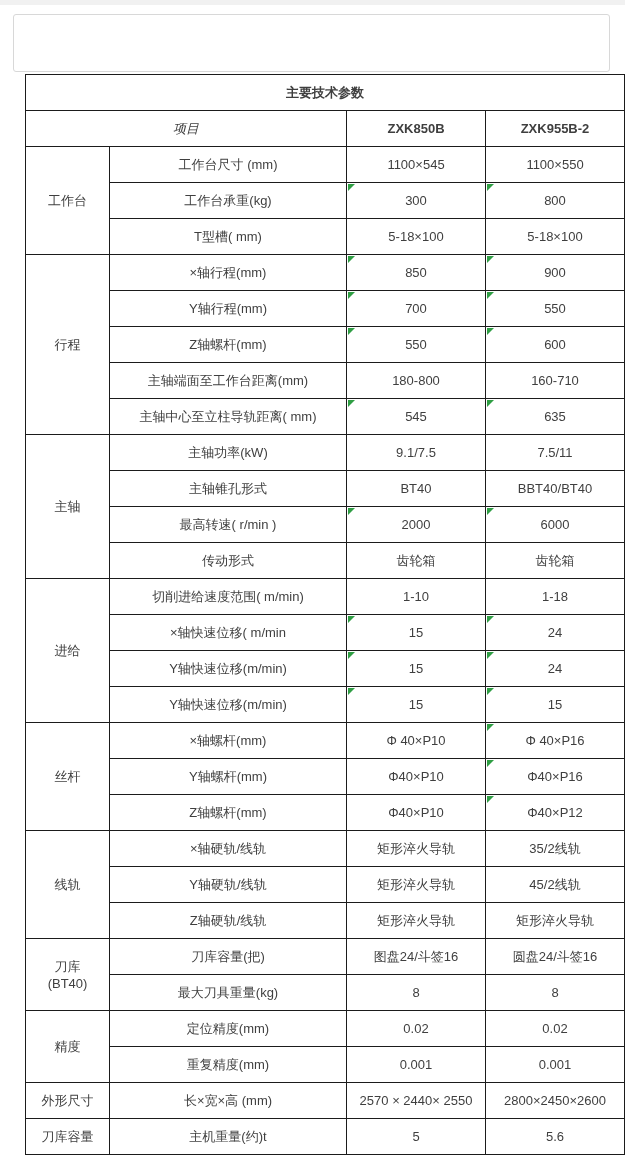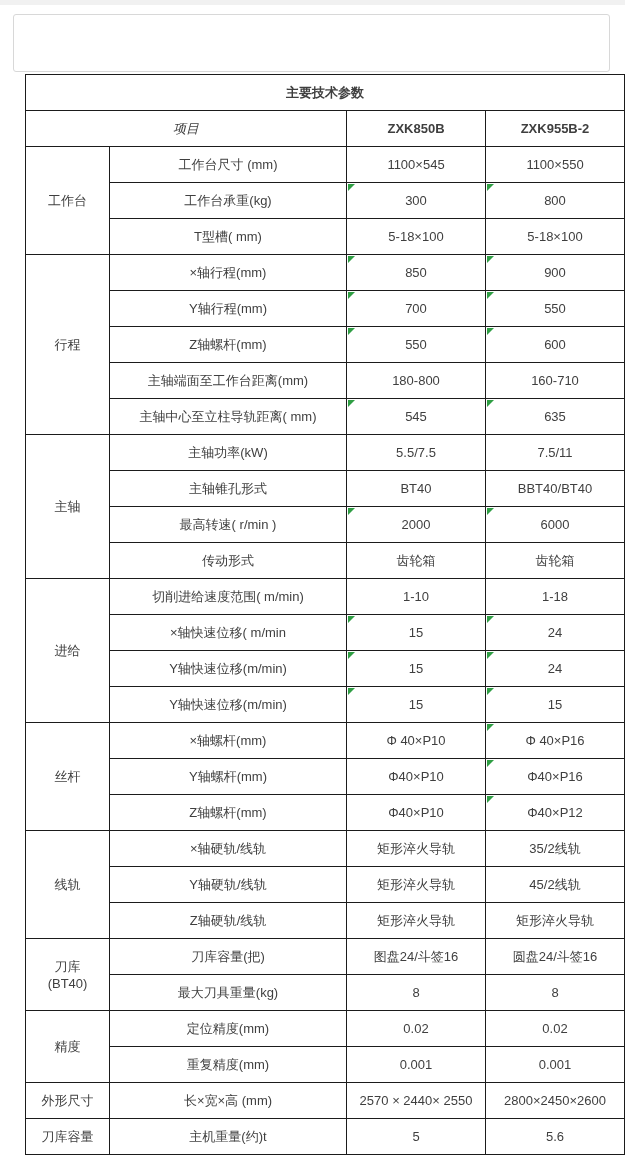--- a/index.html
+++ b/index.html
@@ -149,21 +149,21 @@
       </tr>
       <tr>
         <td>主轴中心至立柱导轨距离( mm)</td>
         <td><i class="tri on"></i><span>545</span></td>
         <td><i class="tri on"></i><span>635</span></td>
       </tr>
 
       <tr>
         <td class="group-cell" rowspan="4">主轴</td>
         <td>主轴功率(kW)</td>
-        <td><span>5.5/7.5</span></td>
+        <td><span>9.1/7.5</span></td>
         <td><span>7.5/11</span></td>
       </tr>
       <tr>
         <td>主轴锥孔形式</td>
         <td><span>BT40</span></td>
         <td><span>BBT40/BT40</span></td>
       </tr>
       <tr>
         <td>最高转速( r/min )</td>
         <td><i class="tri on"></i><span>2000</span></td>

